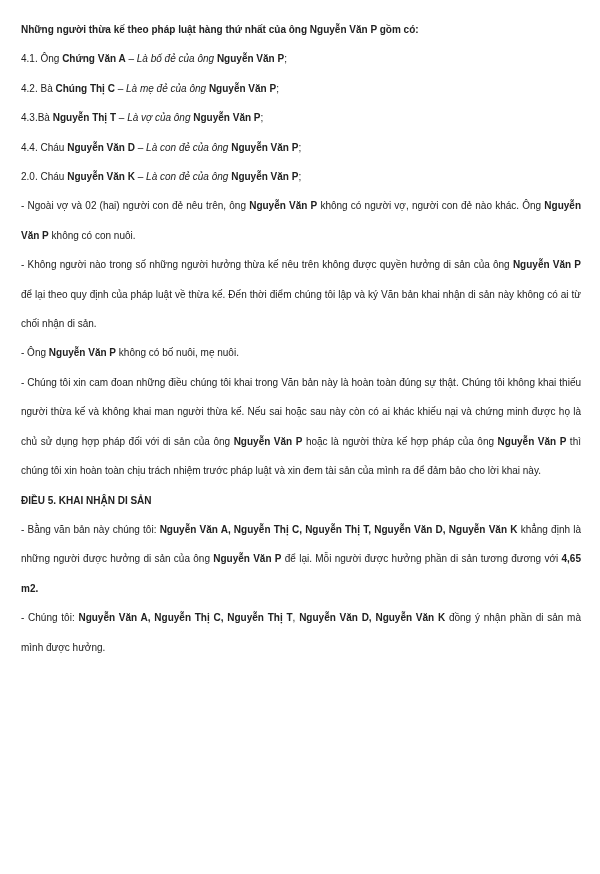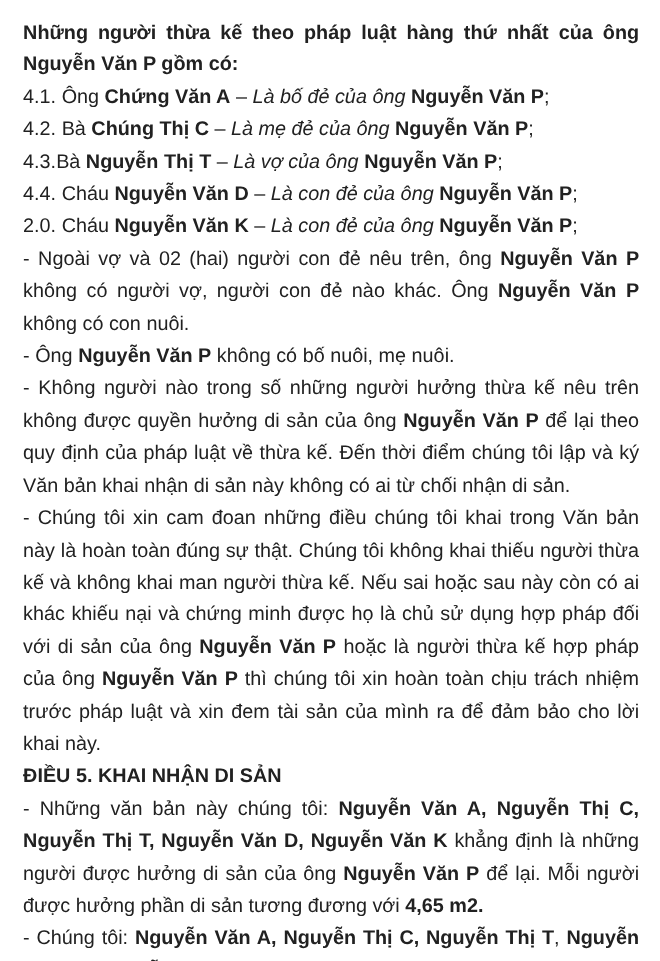--- a/index.html
+++ b/index.html
@@ -9,21 +9,21 @@
   }
   .page {
     position: relative;
     width: 600px;
     height: 874px;
     box-sizing: border-box;
     background: #ffffff;
     padding: 15px 19px 0 21px;
     overflow: hidden;
     font-family: "Liberation Sans", sans-serif;
-    font-size: 18px;
+    font-size: 10px;
     line-height: 29.4px;
     color: #212121;
   }
   .doc-body p {
     margin: 0;
     padding: 0;
     text-align: justify;
   }
   .doc-body span.b { font-weight: bold; }
   .doc-body span.i { font-style: italic; }
@@ -33,20 +33,20 @@
 
 <div class="page">
   <div class="doc-body" style="color: rgb(33, 33, 33);">
       <p><span class="b">Những người thừa kế theo pháp luật hàng thứ nhất của ông Nguyễn Văn P gồm có:</span></p>
       <p><span>4.1. Ông </span><span class="b">Chứng Văn A</span><span> – </span><span class="i">Là bố đẻ của ông </span><span class="b">Nguyễn Văn P</span><span>;</span></p>
       <p><span>4.2. Bà </span><span class="b">Chúng Thị C</span><span> – </span><span class="i">Là mẹ đẻ của ông </span><span class="b">Nguyễn Văn P</span><span>;</span></p>
       <p><span>4.3.Bà </span><span class="b">Nguyễn Thị T</span><span> – </span><span class="i">Là vợ của ông </span><span class="b">Nguyễn Văn P</span><span>;</span></p>
       <p><span>4.4. Cháu </span><span class="b">Nguyễn Văn D</span><span> – </span><span class="i">Là con đẻ của ông </span><span class="b">Nguyễn Văn P</span><span>;</span></p>
       <p><span>2.0. Cháu </span><span class="b">Nguyễn Văn K</span><span> – </span><span class="i">Là con đẻ của ông </span><span class="b">Nguyễn Văn P</span><span>;</span></p>
       <p><span>- Ngoài vợ và 02 (hai) người con đẻ nêu trên, ông </span><span class="b">Nguyễn Văn P</span><span> không có người vợ, người con đẻ nào khác. Ông </span><span class="b">Nguyễn Văn P</span><span> không có con nuôi.</span></p>
+      <p><span>- Không người nào trong số những người hưởng thừa kế nêu trên không được quyền hưởng di sản của ông </span><span class="b">Nguyễn Văn P</span><span> để lại theo quy định của pháp luật về thừa kế. Đến thời điểm chúng tôi lập và ký Văn bản khai nhận di sản này không có ai từ chối nhận di sản.</span></p>
       <p><span>- Ông </span><span class="b">Nguyễn Văn P</span><span> không có bố nuôi, mẹ nuôi.</span></p>
-      <p><span>- Không người nào trong số những người hưởng thừa kế nêu trên không được quyền hưởng di sản của ông </span><span class="b">Nguyễn Văn P</span><span> để lại theo quy định của pháp luật về thừa kế. Đến thời điểm chúng tôi lập và ký Văn bản khai nhận di sản này không có ai từ chối nhận di sản.</span></p>
       <p><span>- Chúng tôi xin cam đoan những điều chúng tôi khai trong Văn bản này là hoàn toàn đúng sự thật. Chúng tôi không khai thiếu người thừa kế và không khai man người thừa kế. Nếu sai hoặc sau này còn có ai khác khiếu nại và chứng minh được họ là chủ sử dụng hợp pháp đối với di sản của ông </span><span class="b">Nguyễn Văn P</span><span> hoặc là người thừa kế hợp pháp của ông </span><span class="b">Nguyễn Văn P</span><span> thì chúng tôi xin hoàn toàn chịu trách nhiệm trước pháp luật và xin đem tài sản của mình ra để đảm bảo cho lời khai này.</span></p>
       <p><span class="b">ĐIỀU 5. KHAI NHẬN DI SẢN</span></p>
-      <p><span>- Những văn bản này chúng tôi: </span><span class="b">Nguyễn Văn A, Nguyễn Thị C, Nguyễn Thị T, Nguyễn Văn D, Nguyễn Văn K</span><span> khẳng định là những người được hưởng di sản của ông </span><span class="b">Nguyễn Văn P</span><span> để lại. Mỗi người được hưởng phần di sản tương đương với </span><span class="b">4,65 m2.</span></p>
+      <p><span>- Bằng văn bản này chúng tôi: </span><span class="b">Nguyễn Văn A, Nguyễn Thị C, Nguyễn Thị T, Nguyễn Văn D, Nguyễn Văn K</span><span> khẳng định là những người được hưởng di sản của ông </span><span class="b">Nguyễn Văn P</span><span> để lại. Mỗi người được hưởng phần di sản tương đương với </span><span class="b">4,65 m2.</span></p>
       <p><span>- Chúng tôi: </span><span class="b">Nguyễn Văn A, Nguyễn Thị C, Nguyễn Thị T</span><span>, </span><span class="b">Nguyễn Văn D, Nguyễn Văn K</span><span> đồng ý nhận phần di sản mà mình được hưởng.</span></p>
     </div>
 </div>
 
 </body></html>

